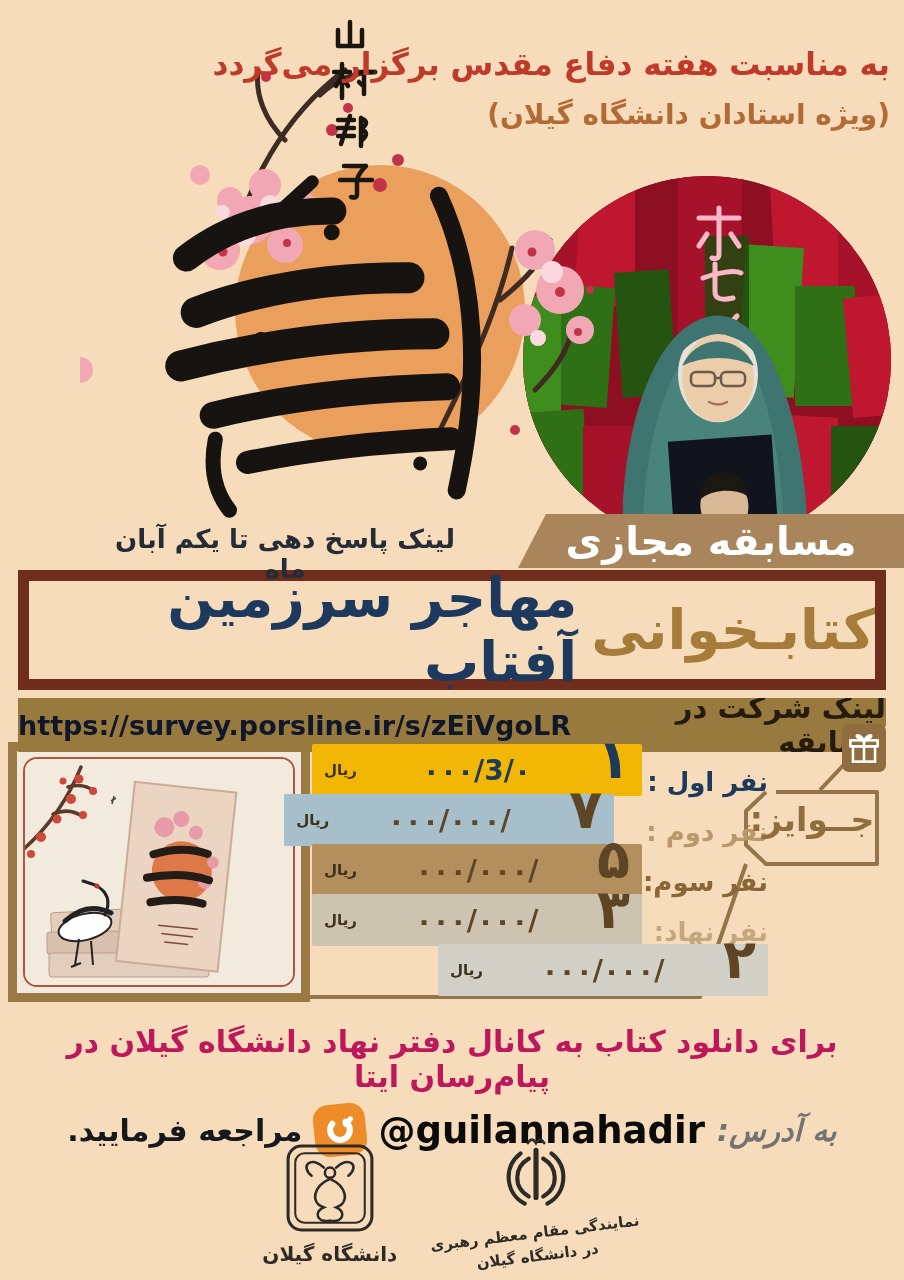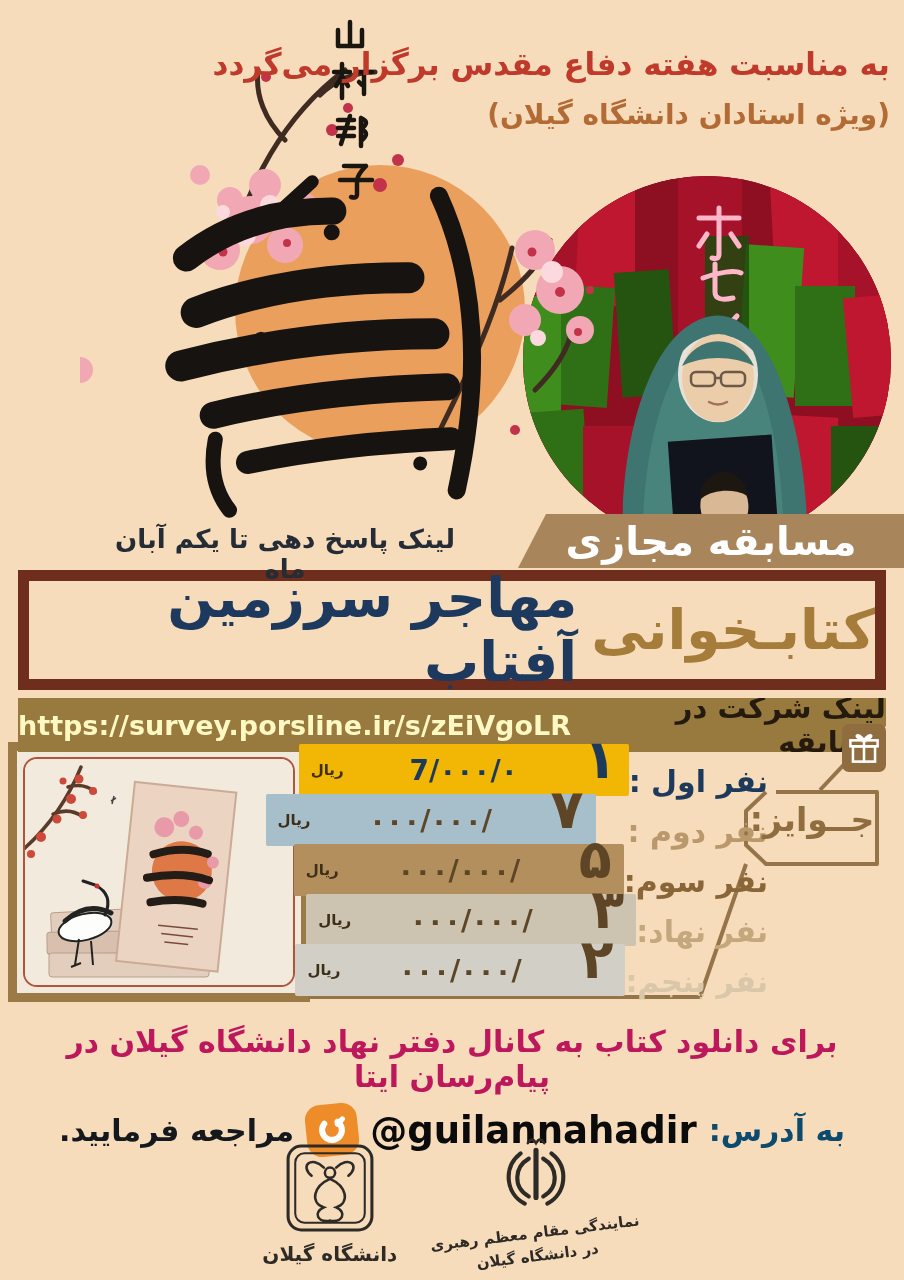--- a/index.html
+++ b/index.html
@@ -47,60 +47,60 @@
   .title-band .t2{color:var(--title-navy,#1d3a5e);font-size:55px;font-weight:bold;}
 
   
   .linkbar{
     position:absolute;left:18px;top:698px;width:868px;height:54px;z-index:4;
     background:var(--link-bar,#997a3e);
     clip-path:polygon(0 0,100% 0,100% 52%,calc(100% - 30px) 100%,0 100%);
     display:flex;direction:rtl;align-items:center;justify-content:center;gap:26px;
   }
   .linkbar .lbl{font-size:29px;font-weight:bold;color:#241a0e;}
-  .linkbar .url{font-size:27px;font-weight:bold;color:#fef9c3;direction:ltr;unicode-bidi:isolate;}
+  .linkbar .url{font-size:27px;font-weight:bold;color:#0f172a;direction:ltr;unicode-bidi:isolate;}
 
   .gift{
     position:absolute;left:842px;top:724px;width:44px;height:48px;z-index:6;
     background:#8f6d3f;border-radius:7px;display:flex;align-items:center;justify-content:center;
   }
 
   
   .book-panel{
     position:absolute;left:8px;top:742px;width:302px;height:260px;box-sizing:border-box;
     border:9px solid var(--accent-brown,#9b7a45);background:#f0e9dc;z-index:3;
   }
   .book-inner{
     position:absolute;inset:6px;border:2px solid #b2543c;border-radius:14px;overflow:hidden;
   }
   .prize-rows{
     position:absolute;left:312px;top:752px;width:456px;z-index:4;
     display:flex;flex-direction:column;gap:14px;direction:rtl;
   }
   .prow{display:flex;direction:rtl;justify-content:space-between;align-items:center;height:36px;}
-  .p-label{font-size:30px;font-weight:bold;white-space:nowrap;line-height:36px;margin-top:24px;}
+  .p-label{font-size:26px;font-weight:bold;white-space:nowrap;line-height:36px;margin-top:24px;}
   .p-box{
     direction:ltr;display:flex;align-items:center;gap:18px;height:52px;min-width:330px;
     padding:0 12px;box-sizing:border-box;justify-content:space-between;border-radius:2px;
   }
   .p-unit{font-size:15px;font-weight:bold;color:#3d2f18;unicode-bidi:isolate;}
   .p-rest{font-size:28px;font-weight:bold;letter-spacing:5px;unicode-bidi:isolate;direction:ltr;}
   .p-big{font-size:54px;font-weight:bold;line-height:.7;margin-top:-20px;unicode-bidi:isolate;}
 
   .awards-lines{position:absolute;left:300px;top:715px;width:604px;height:300px;z-index:3;pointer-events:none;}
   .awards-label{
     position:absolute;left:748px;top:800px;width:128px;z-index:5;text-align:center;
     font-size:33px;font-weight:bold;color:#8f6d3f;
   }
 
   
   .footer{position:absolute;left:0;top:1024px;width:904px;z-index:4;text-align:center;}
   .footer .f1{font-size:30px;font-weight:bold;color:#be185d;}
   .footer .f2{margin-top:10px;display:flex;direction:rtl;align-items:center;justify-content:center;gap:12px;}
-  .footer .f2 .pre{font-size:30px;font-weight:bold;color:#0c4a6e;}
+  .footer .f2 .pre{font-size:30px;font-weight:bold;color:#737373;font-style:italic;}
   .footer .f2 .suf{font-size:30px;font-weight:bold;color:#15181d;}
   .handle{font-size:37px;font-weight:bold;color:#0b0b0b;direction:ltr;unicode-bidi:isolate;}
   .eitaa{
     width:52px;height:52px;border-radius:15px;background:var(--eitaa-orange,#ef8c2a);
     display:flex;align-items:center;justify-content:center;transform:rotate(-6deg);
   }
 
   
   .logos{position:absolute;left:0;top:1142px;width:904px;z-index:4;display:flex;direction:ltr;justify-content:center;align-items:flex-start;gap:34px;}
   .logo-block{text-align:center;color:#2e2a26;}
@@ -338,21 +338,21 @@
         </g>
       </svg>
     </div>
   </div>
 
   <div class="prize-rows">
     <div class="prow">
       <span class="p-label" style="color: rgb(29, 58, 92);">نفر اول :</span>
       <span class="p-box" style="background: rgb(242, 183, 5);">
         <span class="p-unit">ریال</span>
-        <span class="p-rest" style="color: rgb(30, 58, 90);">7/۰۰۰/۰</span>
+        <span class="p-rest" style="color: rgb(30, 58, 90);">۰۰۰/3/۰</span>
         <span class="p-big" style="color: rgb(30, 58, 90);">۱</span>
       </span>
     </div>
     <div class="prow">
       <span class="p-label" style="color: rgb(185, 153, 107); padding-left: 32px;">نفر دوم :</span>
       <span class="p-box" style="background: rgb(167, 190, 203);">
         <span class="p-unit">ریال</span>
         <span class="p-rest" style="color: rgb(93, 69, 38);">۰۰۰/۰۰۰/</span>
         <span class="p-big" style="color: rgb(93, 69, 38);">۷</span>
       </span>
@@ -367,21 +367,20 @@
     </div>
     <div class="prow">
       <span class="p-label" style="color: rgb(196, 168, 125);">نفر نهاد:</span>
       <span class="p-box" style="background: rgb(205, 195, 177);">
         <span class="p-unit">ریال</span>
         <span class="p-rest" style="color: rgb(93, 69, 38);">۰۰۰/۰۰۰/</span>
         <span class="p-big" style="color: rgb(93, 69, 38);">۳</span>
       </span>
     </div>
     <div class="prow">
-      <span class="p-label" style="color: rgb(216, 199, 168);">نفر پنجم:</span>
       <span class="p-box" style="background: rgb(210, 207, 199);">
         <span class="p-unit">ریال</span>
         <span class="p-rest" style="color: rgb(93, 69, 38);">۰۰۰/۰۰۰/</span>
         <span class="p-big" style="color: rgb(93, 69, 38);">۲</span>
       </span>
     </div>
   </div>
 
   <svg class="awards-lines" viewBox="0 0 604 300">
     <g stroke="#96744a" stroke-width="4" fill="none" stroke-linejoin="round">

